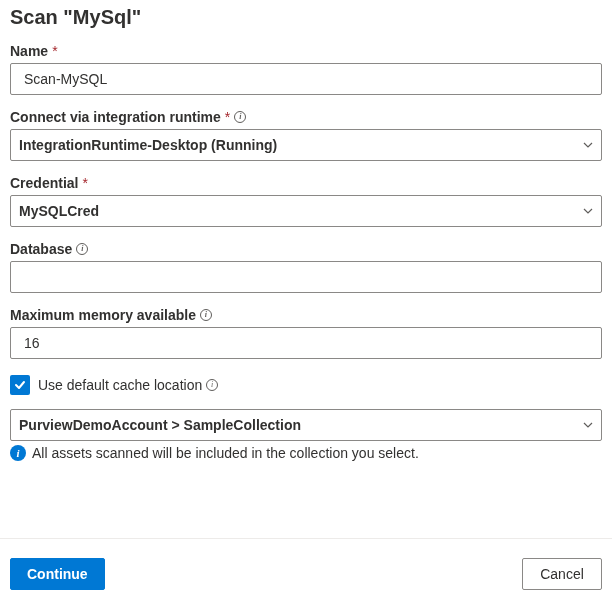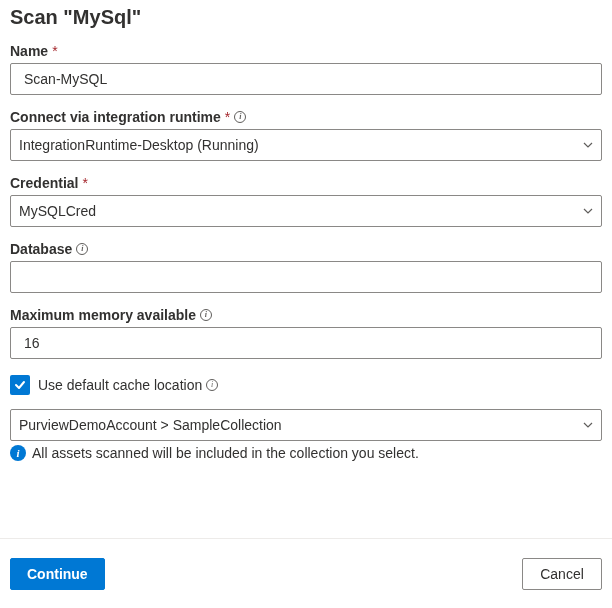--- a/index.html
+++ b/index.html
@@ -78,20 +78,21 @@
     border-radius: 2px;
     padding: 0 28px 0 8px;
     font-size: 14px;
     font-family: inherit;
     color: #323130;
     outline: none;
     background: #fff;
     appearance: none;
     text-align: left;
     cursor: pointer;
+    font-weight: bold;
   }
   .chevron {
     position: absolute;
     right: 8px;
     top: 50%;
     transform: translateY(-50%);
     pointer-events: none;
   }
   .chevron svg { display: block; }
   .checkbox-row {

